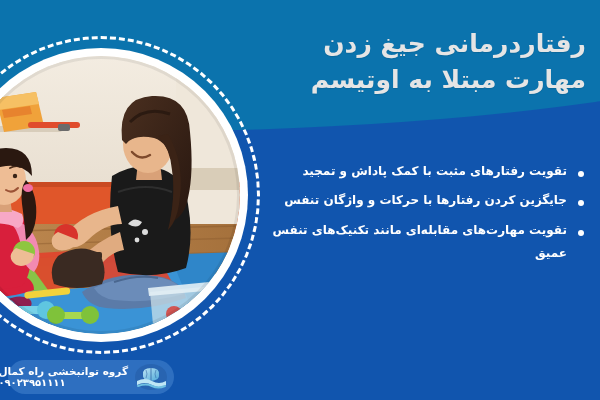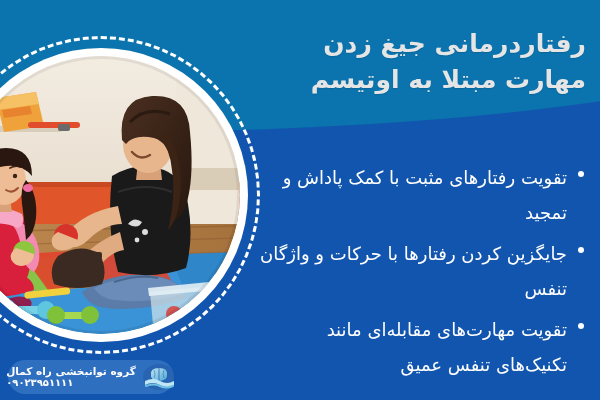--- a/index.html
+++ b/index.html
@@ -56,38 +56,38 @@
     color:#e5e5e5;font-weight:bold;
     font-size:25px;line-height:1.42;
     letter-spacing:0px;
     text-shadow:0 1px 1px rgba(0,0,0,.10);
   }
   .title .l2{display:block;}
 
   .bullets{
     position:absolute;right:14px;top:160px;width:336px;
     direction:rtl;text-align:right;
-    color:#ffffff;font-weight:normal;
-    font-size:18px;line-height:1.95;
+    color:#ffffff;font-weight:bold;
+    font-size:12px;line-height:1.95;
     list-style:none;margin:0;padding:0;
   }
   .bullets li{
     position:relative;padding-right:19px;margin-bottom:6px;
   }
   .bullets li::before{
     content:"";position:absolute;right:2px;top:11px;
     width:6px;height:6px;border-radius:50%;background:#ffffff;
   }
 
   
   .badge{
     position:absolute;left:8px;bottom:6px;
     width:166px;height:34px;border-radius:17px;
     background:#2e6fc0;
-    display:flex;align-items:center;justify-content:center;
+    display:flex;align-items:center;justify-content:space-between;
     padding:0 6px;box-sizing:border-box;gap:6px;
     direction:rtl;
   }
   .badge-mark{width:34px;height:28px;flex:0 0 auto;}
   .badge-text{
     display:flex;flex-direction:column;align-items:flex-end;
     justify-content:center;flex:1 1 auto;line-height:1.16;
   }
   .badge-name{color:#ffffff;font-size:10.5px;font-weight:bold;white-space:nowrap;}
   .badge-phone{color:#ffffff;font-size:10px;font-weight:bold;letter-spacing:.4px;}

